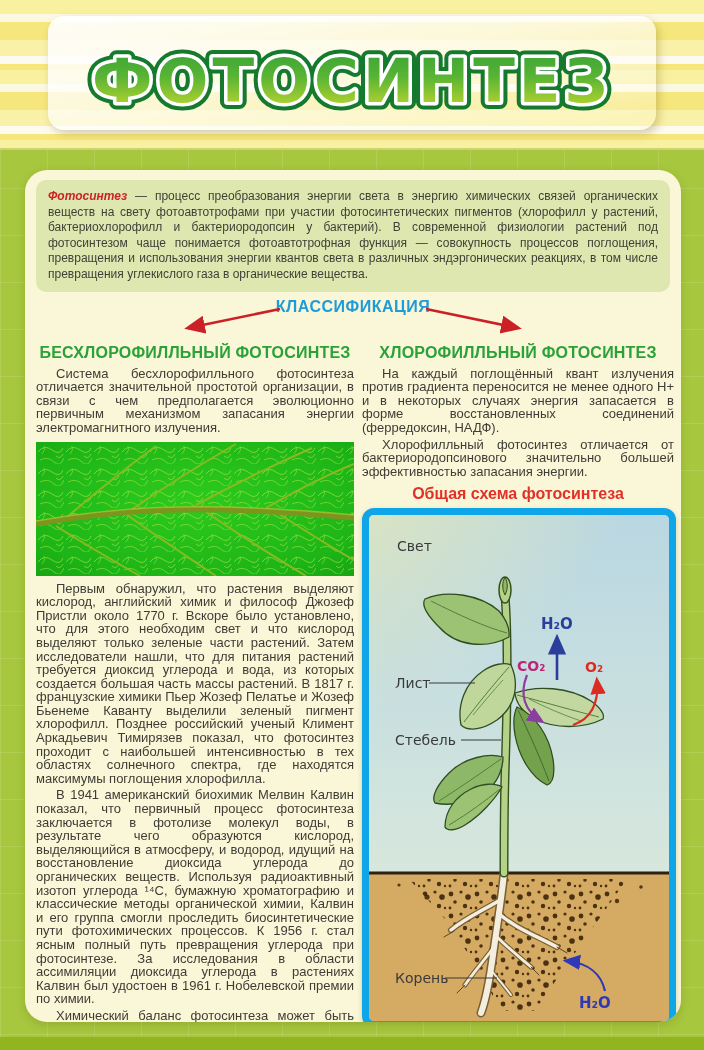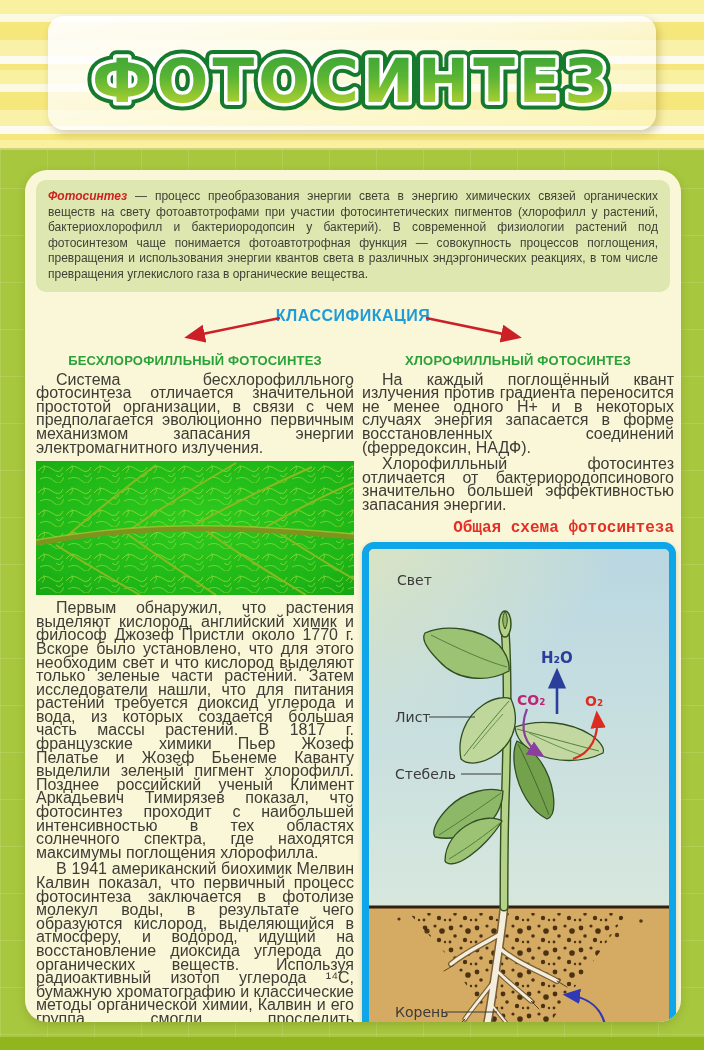--- a/index.html
+++ b/index.html
@@ -38,42 +38,42 @@
     background:#faf6d8;border-radius:22px;box-sizing:border-box;
     padding:10px 11px 0 11px;overflow:hidden;
     box-shadow:0 3px 8px rgba(90,100,20,.25);
   }
   .intro-box{
     background:#dfe7b0;border-radius:10px;padding:9px 12px;
     font-size:12px;line-height:15.6px;text-align:justify;color:#3f3f36;
   }
   .intro-term{color:#cc2222;font-weight:bold;font-style:italic;}
   
-  .classification{position:relative;height:44px;margin-top:15px;}
+  .classification{position:relative;height:44px;margin-top:6px;}
   .classification-heading{
     position:absolute;left:0;top:0;width:100%;text-align:center;
     color:#1e9cd8;font-weight:bold;font-size:16px;letter-spacing:.5px;
   }
   .classification-arrows{position:absolute;left:0;top:0;width:100%;height:44px;}
   
   .columns{display:flex;gap:8px;margin-top:2px;}
   .col{box-sizing:border-box;}
   .col-left{width:318px;}
   .col-right{width:312px;}
   .col-heading{
-    text-align:center;color:#2aa238;font-weight:bold;font-size:13px;
+    text-align:center;color:#2aa238;font-weight:bold;font-size:16px;
     margin:0 0 5px 0;letter-spacing:.2px;
   }
   .body-p{
-    font-size:16px;line-height:13.6px;text-align:justify;color:#3d3d35;
+    font-size:13px;line-height:13.6px;text-align:justify;color:#3d3d35;
     margin:0 0 3px 0;text-indent:20px;
   }
   .leaf-photo{display:block;width:318px;height:134px;margin:7px 0 6px 0;}
   .scheme-heading{
-    text-align:right;color:#e23026;font-weight:bold;font-size:16px;margin:7px 0 5px 0;font-family:Liberation Mono, monospace;
+    text-align:center;color:#e23026;font-weight:bold;font-size:16px;margin:7px 0 5px 0;
   }
   .diagram-frame{
     box-sizing:border-box;width:314px;height:520px;border:7px solid #0ea5e9;
     border-radius:12px;overflow:hidden;background:#c3dce4;
     box-shadow:0 2px 5px rgba(90,100,20,.25);
   }
   .diagram-svg{display:block;width:300px;height:506px;}
   .diagram-svg text{font-family:"DejaVu Sans",sans-serif;}
   .equation-box{
     margin:10px auto 0 auto;width:282px;height:40px;border-radius:10px;

